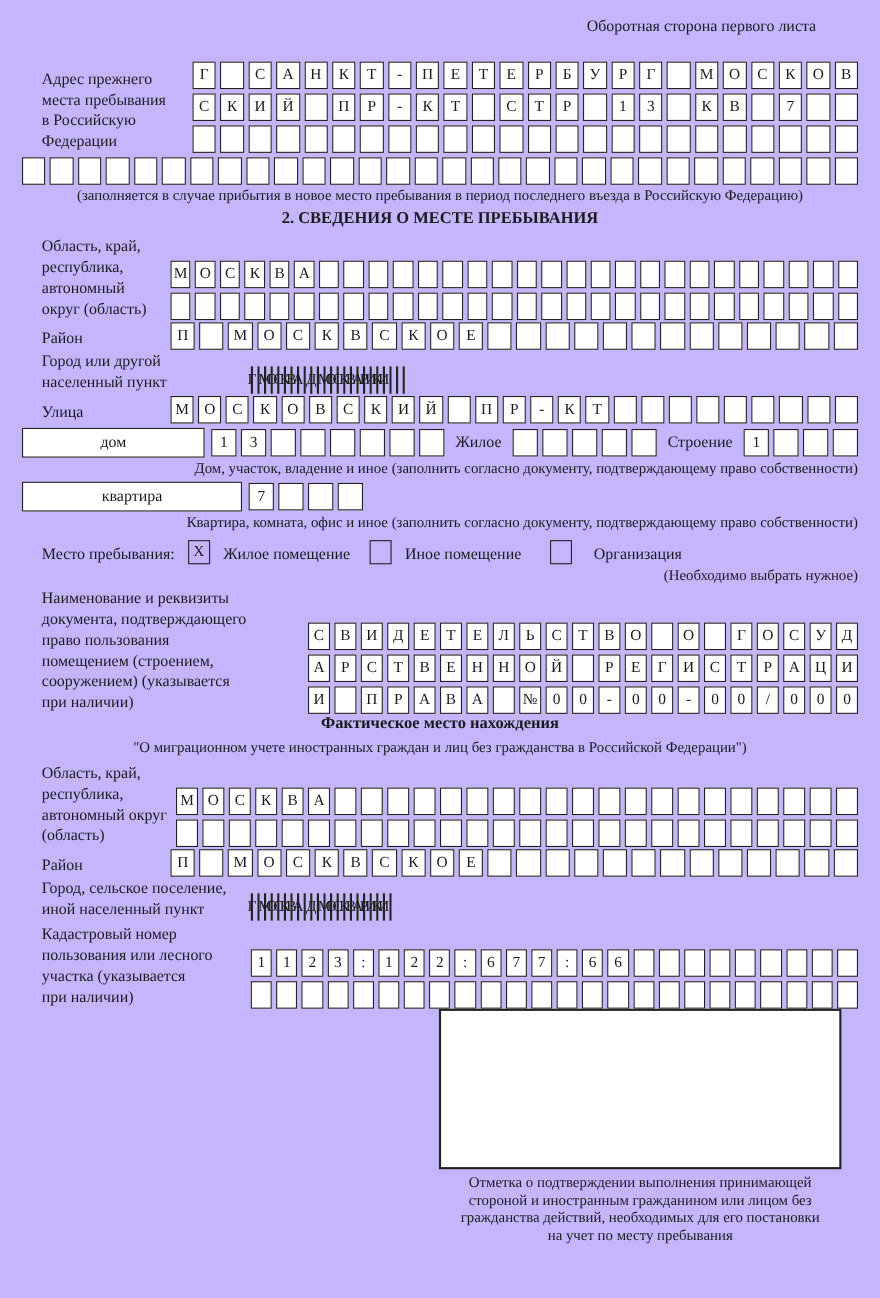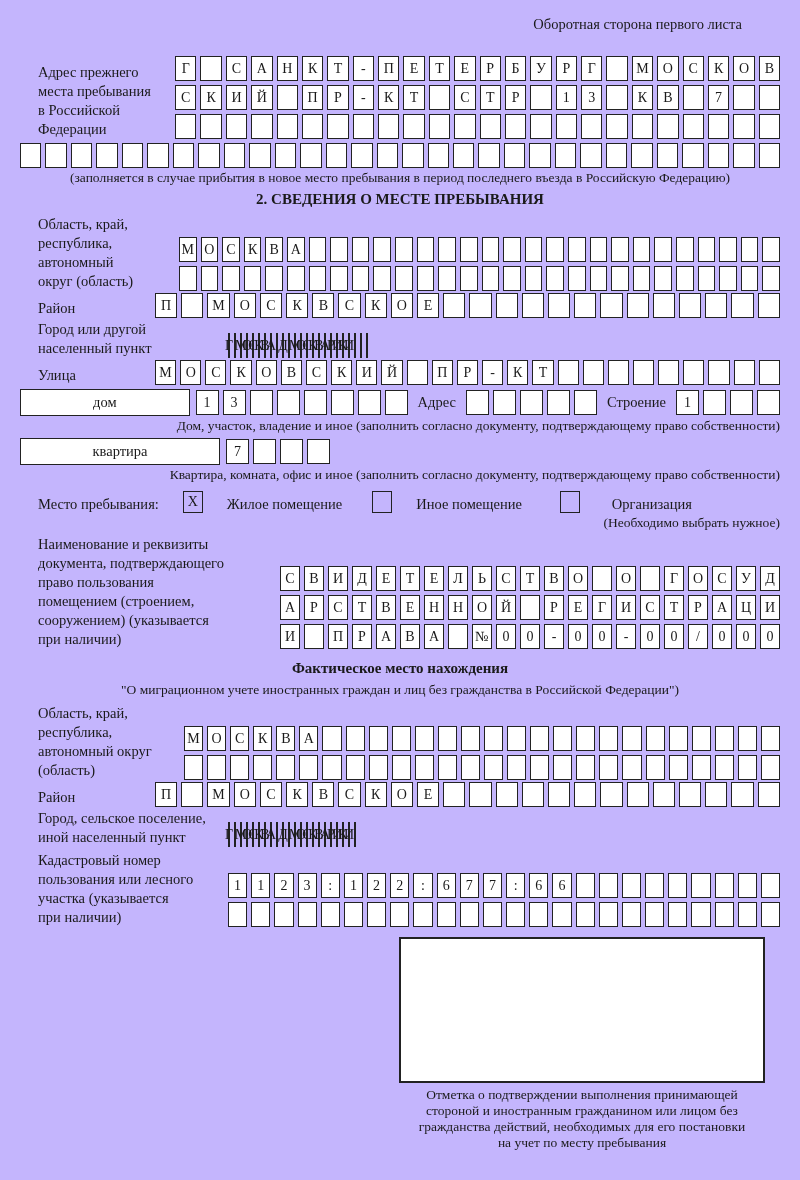--- a/index.html
+++ b/index.html
@@ -24,35 +24,35 @@
   .inlrow{display:flex;align-items:center;gap:6px;}
   .inllbl{font-size:14.5px;white-space:nowrap;padding:0 4px;}
   .note{font-size:13.5px;text-align:center;line-height:16px;}
   .noteleft{font-size:13.5px;text-align:right;padding-left:18px;line-height:16px;}
   .title{font-weight:bold;text-align:center;font-size:15px;line-height:19px;}
   .stayrow{display:flex;align-items:flex-end;gap:12px;font-size:14.5px;padding-left:18px;height:24px;}
   .cbox{width:20px;height:22px;box-sizing:border-box;border:1.6px solid #222;display:inline-flex;
     align-items:center;justify-content:center;font-size:14px;flex:0 0 auto;}
   .stampbox{width:366px;height:146px;box-sizing:border-box;border:2px solid #222;margin-left:379px;background:#fff;}
   .stampcap{width:400px;margin-left:362px;text-align:center;font-size:13.5px;line-height:16px;}
-  .mt2{margin-top:2px;}.mt4{margin-top:4px;}.mt6{margin-top:6px;gap:24px;}
-  .mt10{margin-top:10px;font-family:Liberation Serif, serif;}.mt24{margin-top:24px;}
+  .mt2{margin-top:2px;}.mt4{margin-top:4px;}.mt6{margin-top:6px;}
+  .mt10{font-family:Liberation Serif, serif;}.mt24{margin-top:24px;}
 </style>
 </head>
 <body>
 
 <div class="page">
 
   <div class="hdr">Оборотная сторона первого листа</div>
 
   <div class="grp mt24">
     <div class="lbl" style="width:155px">
         <div>Адрес прежнего</div>
         <div>места пребывания</div>
-        <div>в Российской</div>
+        <div>в Российскую</div>
         <div>Федерации</div>
       </div>
     <div class="rows">
       <div class="cellrow">
           <div class="cell">Г</div>
           <div class="cell"></div>
           <div class="cell">С</div>
           <div class="cell">А</div>
           <div class="cell">Н</div>
           <div class="cell">К</div>
@@ -335,21 +335,21 @@
     <div class="cellrow fixed" style="flex:0 0 auto">
         <div class="cell">1</div>
         <div class="cell">3</div>
         <div class="cell"></div>
         <div class="cell"></div>
         <div class="cell"></div>
         <div class="cell"></div>
         <div class="cell"></div>
         <div class="cell"></div>
       </div>
-    <div class="inllbl">Адрес</div>
+    <div class="inllbl">Жилое</div>
     <div class="cellrow fixed" style="flex:0 0 auto">
         <div class="cell"></div>
         <div class="cell"></div>
         <div class="cell"></div>
         <div class="cell"></div>
         <div class="cell"></div>
       </div>
     <div class="inllbl">Строение</div>
     <div class="cellrow fixed" style="flex:0 0 auto">
         <div class="cell">1</div>

